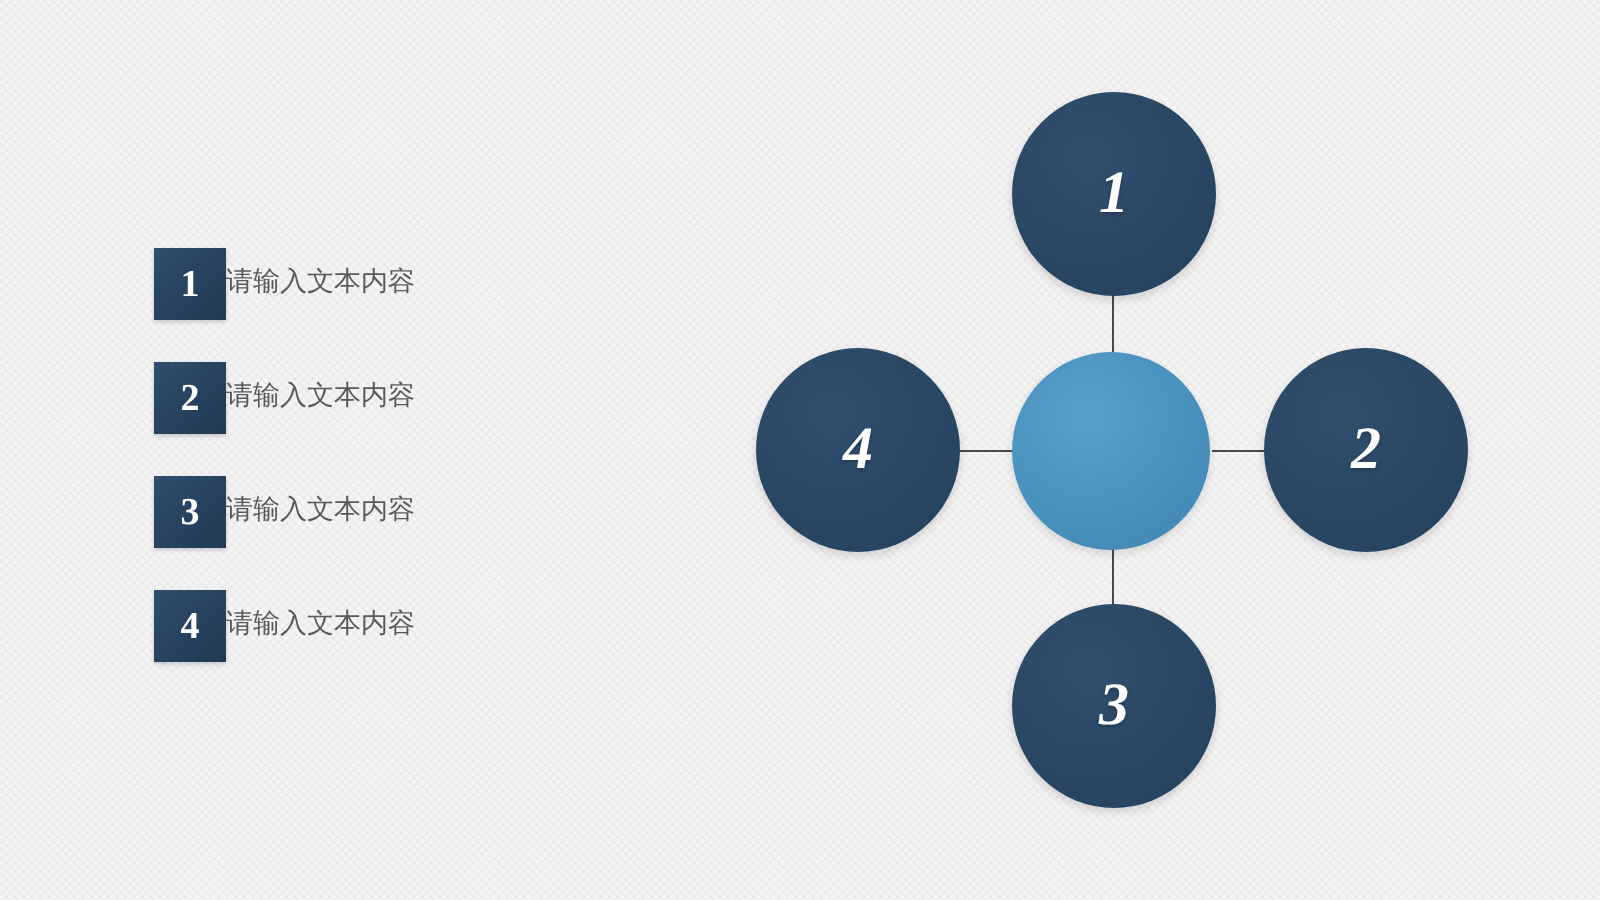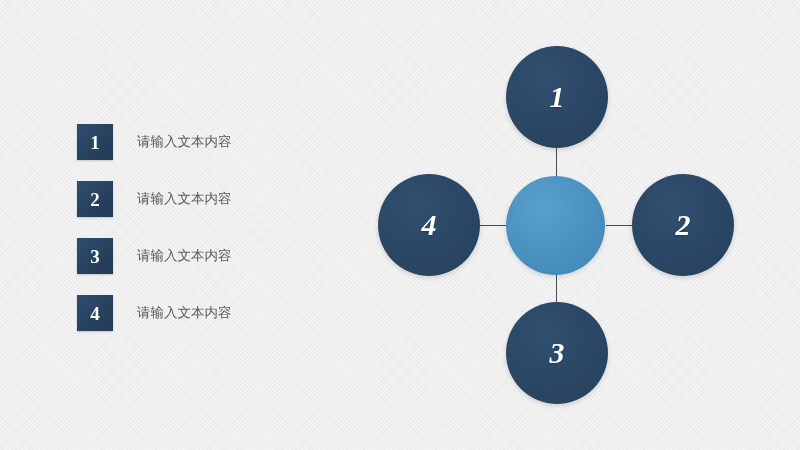--- a/index.html
+++ b/index.html
@@ -57,21 +57,20 @@
     justify-content: center;
     font-family: "Liberation Serif", "DejaVu Serif", serif;
     font-size: 19px;
     font-weight: bold;
     line-height: 1;
     letter-spacing: 0;
     box-shadow: 0 1px 2px rgba(0,0,0,0.18);
   }
 
   .legend-text {
-    margin-left: 24px;
     color: #58595b;
     font-size: 13.5px;
     line-height: 1;
     white-space: nowrap;
     font-family: "DejaVu Sans", "Liberation Sans", sans-serif;
   }
 
   
   #diagram {
     position: absolute;

